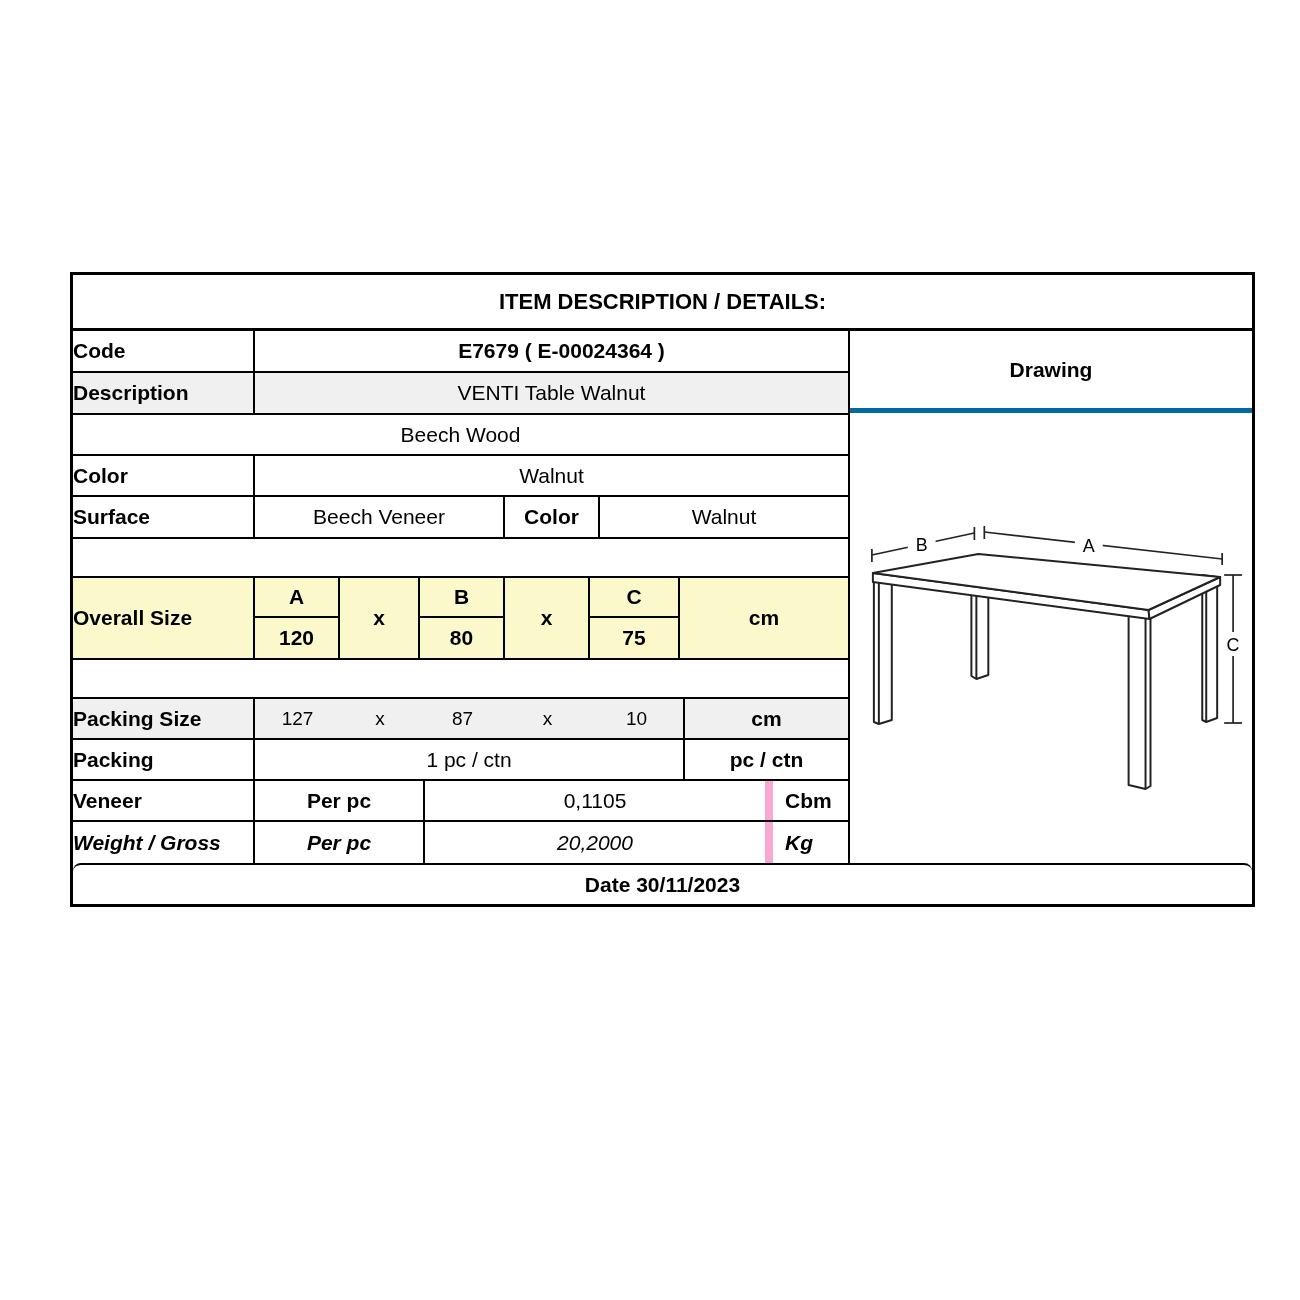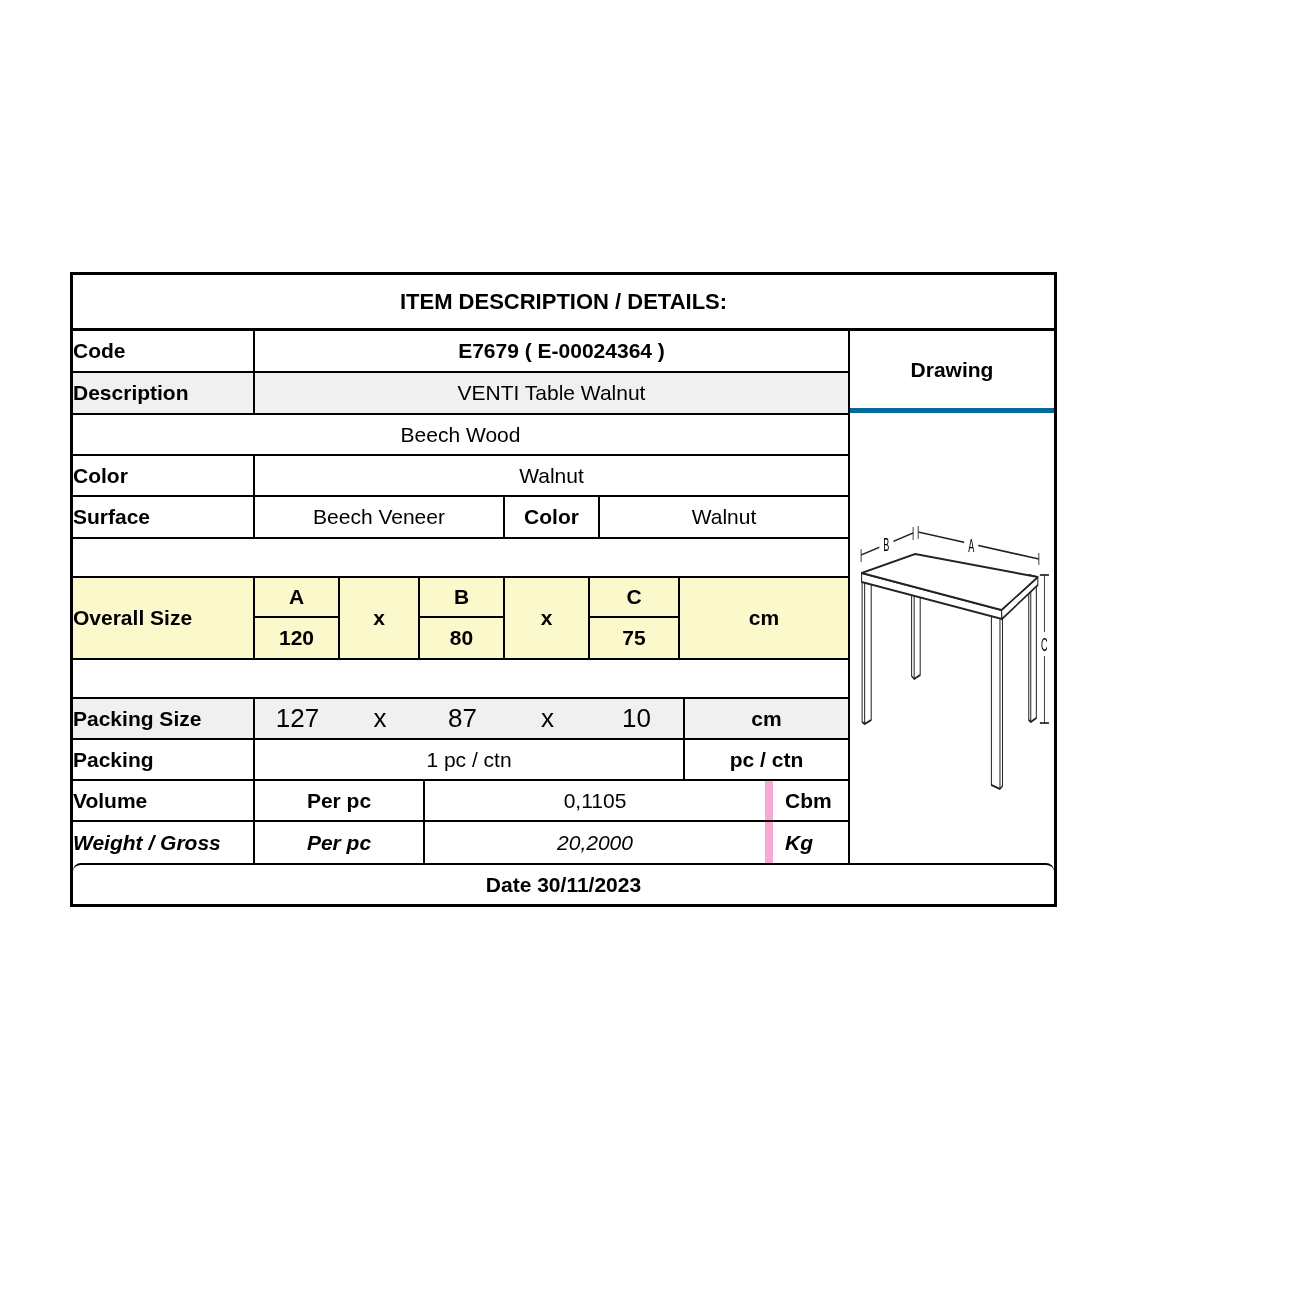--- a/index.html
+++ b/index.html
@@ -5,21 +5,21 @@
   * { box-sizing: border-box; margin: 0; padding: 0; }
   html, body { width: 1300px; height: 1300px; background: #ffffff; }
   body {
     position: relative;
     font-family: "Liberation Sans", sans-serif;
     color: #000;
   }
   .sheet {
     position: absolute;
     left: 70px; top: 272px;
-    width: 987px; height: 635px;
+    width: 1185px; height: 635px;
     border: 3px solid #000;
     display: flex; flex-direction: column;
     background: #fff;
   }
   .title-row {
     height: 56px; flex: 0 0 56px;
     border-bottom: 3px solid #000;
     display: flex; align-items: center; justify-content: center;
     font-weight: 700; font-size: 22px;
   }
@@ -66,21 +66,21 @@
     font-weight: 700; font-size: 21px;
   }
   .os-bot {
     width: 100%; flex: 1 1 auto;
     display: flex; align-items: center; justify-content: center;
     font-weight: 700; font-size: 21px;
   }
   .os-unit { flex: 1 1 auto; font-weight: 700; }
   
   .ps-vals { flex: 1 1 auto; display: flex; align-items: stretch; }
-  .ps-vals .cell { font-size: 26px; }
+  .ps-vals .cell { font-size: 19px; }
   .w85 { width: 85px; flex: 0 0 85px; }
   .w80 { width: 80px; flex: 0 0 80px; }
   .w90f { flex: 1 1 auto; }
   .unit-165 { width: 165px; flex: 0 0 165px; border-left: 2px solid #000; font-weight: 700; }
   
   .per { width: 170px; flex: 0 0 170px; border-right: 2px solid #000; font-weight: 700; }
   .vw-unit {
     width: 83px; flex: 0 0 83px; border-left: 8px solid #f9a8d4;
     font-weight: 700; justify-content: flex-start; padding-left: 12px;
   }
@@ -173,21 +173,21 @@
         <div class="cell unit-165">cm</div>
       </div>
 
       <div class="row h41">
         <div class="cell label">Packing</div>
         <div class="cell val">1 pc / ctn</div>
         <div class="cell unit-165">pc / ctn</div>
       </div>
 
       <div class="row h41">
-        <div class="cell label">Volume</div>
+        <div class="cell label">Veneer</div>
         <div class="cell per">Per pc</div>
         <div class="cell val">0,1105</div>
         <div class="cell vw-unit">Cbm</div>
       </div>
 
       <div class="row h41 last">
         <div class="cell label">Weight / Gross</div>
         <div class="cell per">Per pc</div>
         <div class="cell val">20,2000</div>
         <div class="cell vw-unit">Kg</div>

